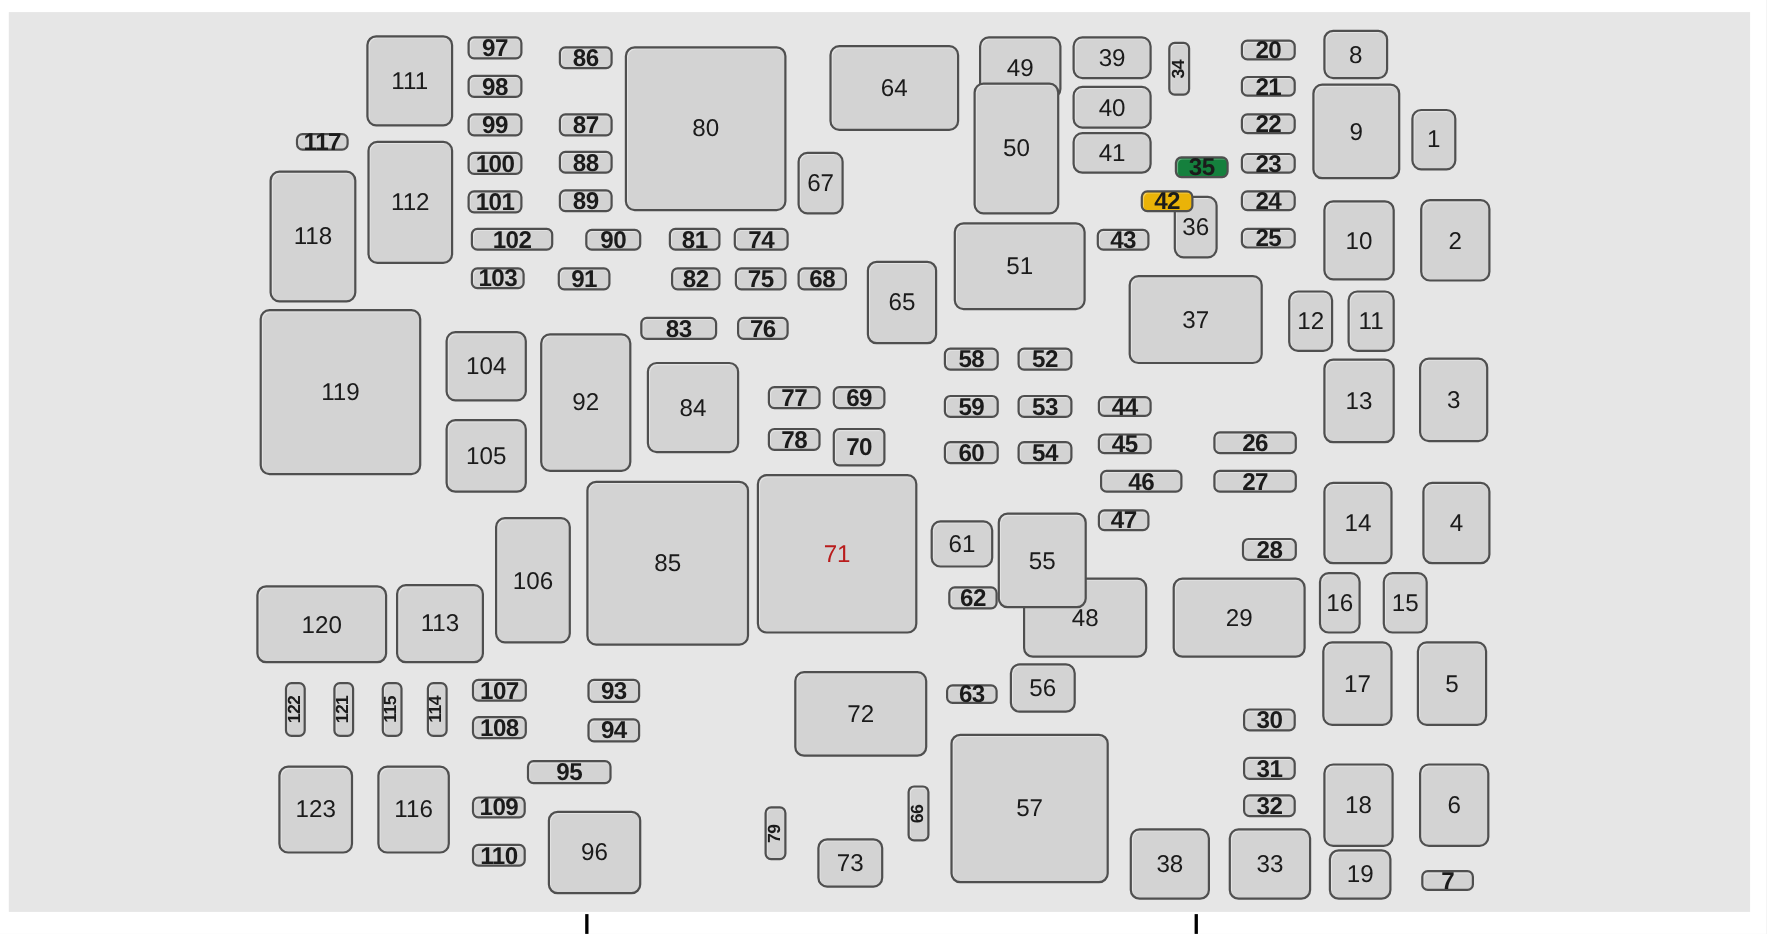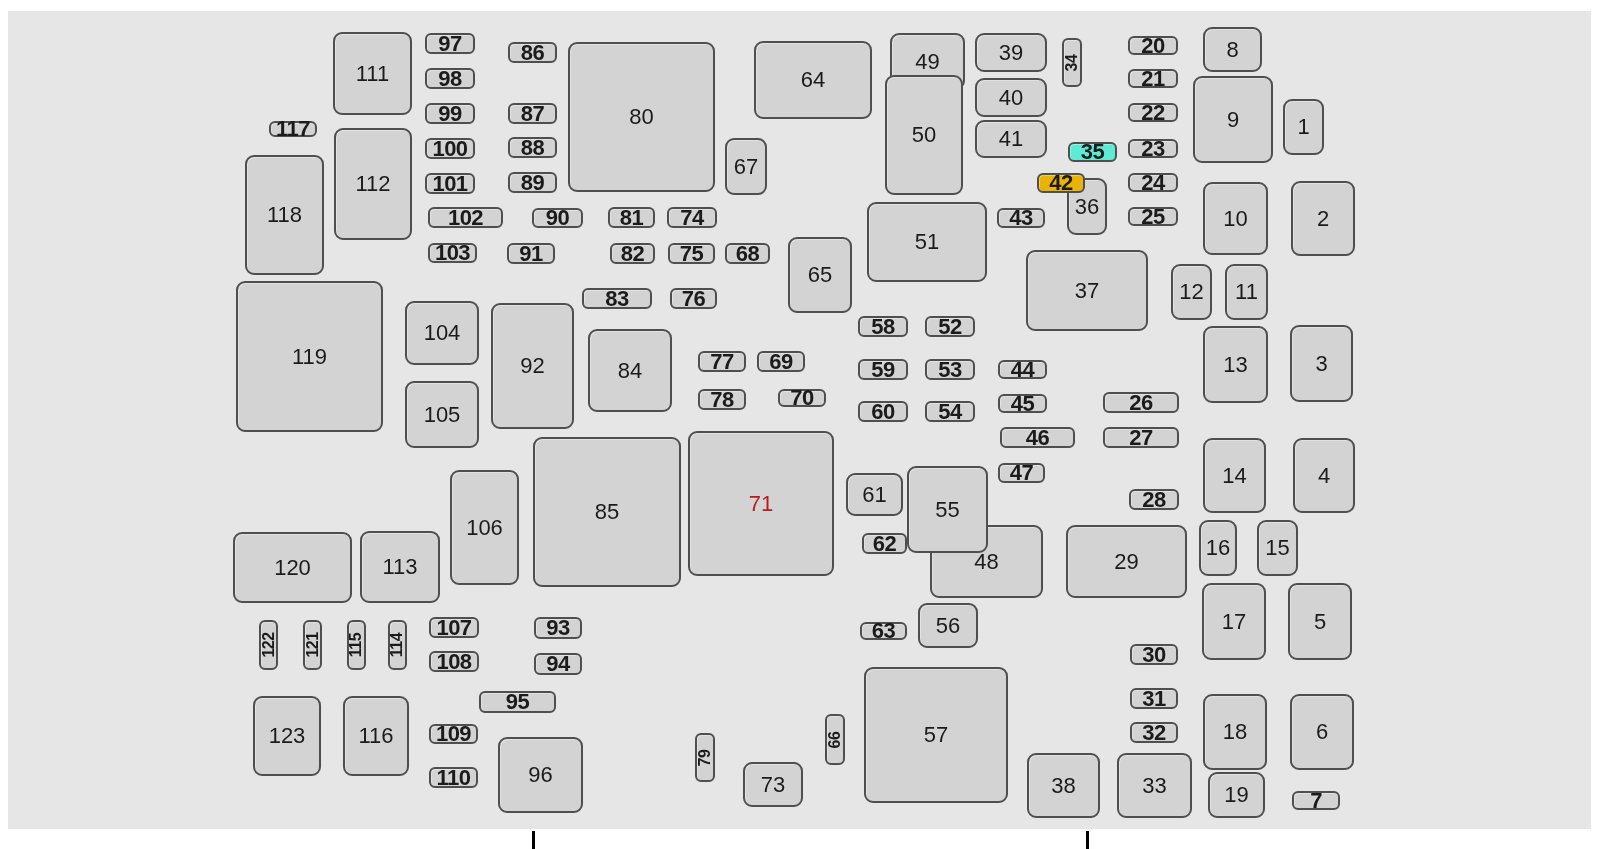--- a/index.html
+++ b/index.html
@@ -138,21 +138,21 @@
     </div>
     <div class="item fuse" style="left: 1130px; top: 722px; width: 48px; height: 21px; background: rgb(211, 211, 211); border-color: rgb(79, 79, 79); color: rgb(27, 27, 27);">
       <span class="lbl">32</span>
     </div>
     <div class="item box" style="left: 1117px; top: 753px; width: 75px; height: 65px; background: rgb(211, 211, 211); border-color: rgb(79, 79, 79); color: rgb(27, 27, 27);">
       <span class="lbl">33</span>
     </div>
     <div class="item vfuse" style="left: 1062px; top: 38px; width: 20px; height: 49px; background: rgb(211, 211, 211); border-color: rgb(79, 79, 79); color: rgb(27, 27, 27);">
       <span class="lbl">34</span>
     </div>
-    <div class="item fuse" style="left: 1068px; top: 142px; width: 49px; height: 20px; background: #5eead4; border-color: rgb(79, 79, 79); color: rgb(27, 27, 27);">
+    <div class="item fuse" style="left: 1068px; top: 142px; width: 49px; height: 20px; background: #15803d; border-color: rgb(79, 79, 79); color: rgb(27, 27, 27);">
       <span class="lbl">35</span>
     </div>
     <div class="item box" style="left: 1067px; top: 178px; width: 40px; height: 57px; background: rgb(211, 211, 211); border-color: rgb(79, 79, 79); color: rgb(27, 27, 27);">
       <span class="lbl">36</span>
     </div>
     <div class="item box" style="left: 1026px; top: 250px; width: 122px; height: 81px; background: rgb(211, 211, 211); border-color: rgb(79, 79, 79); color: rgb(27, 27, 27);">
       <span class="lbl">37</span>
     </div>
     <div class="item box" style="left: 1027px; top: 753px; width: 73px; height: 65px; background: rgb(211, 211, 211); border-color: rgb(79, 79, 79); color: rgb(27, 27, 27);">
       <span class="lbl">38</span>
@@ -243,25 +243,28 @@
     </div>
     <div class="item box" style="left: 725px; top: 138px; width: 42px; height: 57px; background: rgb(211, 211, 211); border-color: rgb(79, 79, 79); color: rgb(27, 27, 27);">
       <span class="lbl">67</span>
     </div>
     <div class="item fuse" style="left: 725px; top: 243px; width: 45px; height: 21px; background: rgb(211, 211, 211); border-color: rgb(79, 79, 79); color: rgb(27, 27, 27);">
       <span class="lbl">68</span>
     </div>
     <div class="item fuse" style="left: 757px; top: 351px; width: 48px; height: 21px; background: rgb(211, 211, 211); border-color: rgb(79, 79, 79); color: rgb(27, 27, 27);">
       <span class="lbl">69</span>
     </div>
-    <div class="item fuse" style="left: 778px; top: 389px; width: 48px; height: 18px; background: rgb(211, 211, 211); border-color: rgb(79, 79, 79); color: rgb(27, 27, 27); align-items: center;">
+    <div class="item fuse" style="left: 757px; top: 389px; width: 48px; height: 35px; background: rgb(211, 211, 211); border-color: rgb(79, 79, 79); color: rgb(27, 27, 27); align-items: center;">
       <span class="lbl">70</span>
     </div>
     <div class="item box" style="left: 688px; top: 431px; width: 146px; height: 145px; background: rgb(211, 211, 211); border-color: rgb(79, 79, 79); color: #b91c1c;">
       <span class="lbl">71</span>
+    </div>
+    <div class="item box" style="left: 722px; top: 610px; width: 121px; height: 78px; background: rgb(211, 211, 211); border-color: rgb(79, 79, 79); color: rgb(27, 27, 27);">
+      <span class="lbl">72</span>
     </div>
     <div class="item box" style="left: 743px; top: 762px; width: 60px; height: 45px; background: rgb(211, 211, 211); border-color: rgb(79, 79, 79); color: rgb(27, 27, 27);">
       <span class="lbl">73</span>
     </div>
     <div class="item fuse" style="left: 667px; top: 207px; width: 50px; height: 21px; background: rgb(211, 211, 211); border-color: rgb(79, 79, 79); color: rgb(27, 27, 27);">
       <span class="lbl">74</span>
     </div>
     <div class="item fuse" style="left: 668px; top: 243px; width: 47px; height: 21px; background: rgb(211, 211, 211); border-color: rgb(79, 79, 79); color: rgb(27, 27, 27);">
       <span class="lbl">75</span>
     </div>

